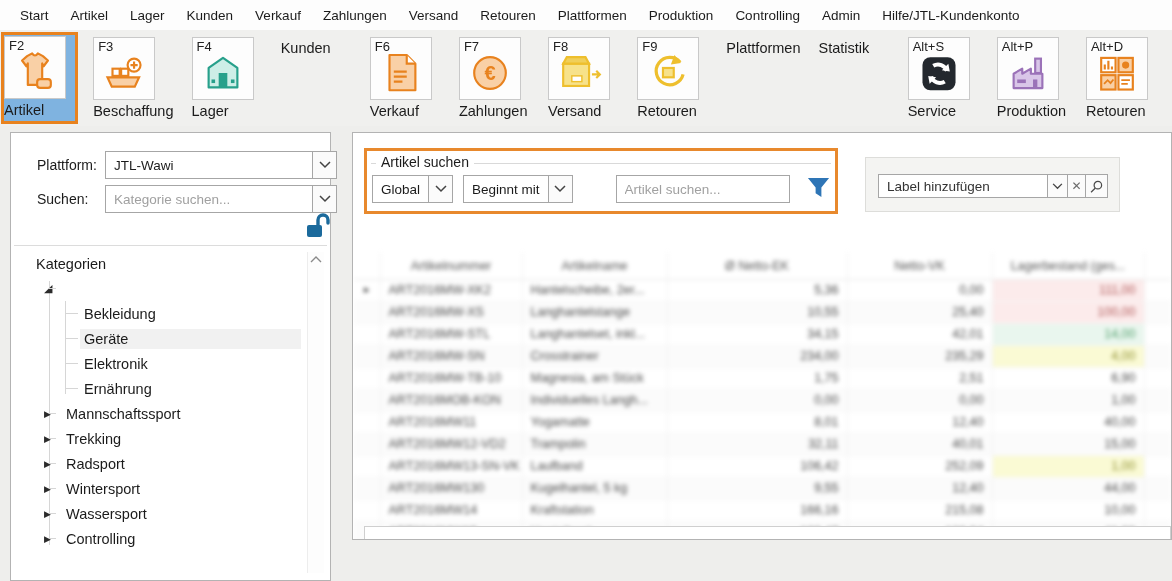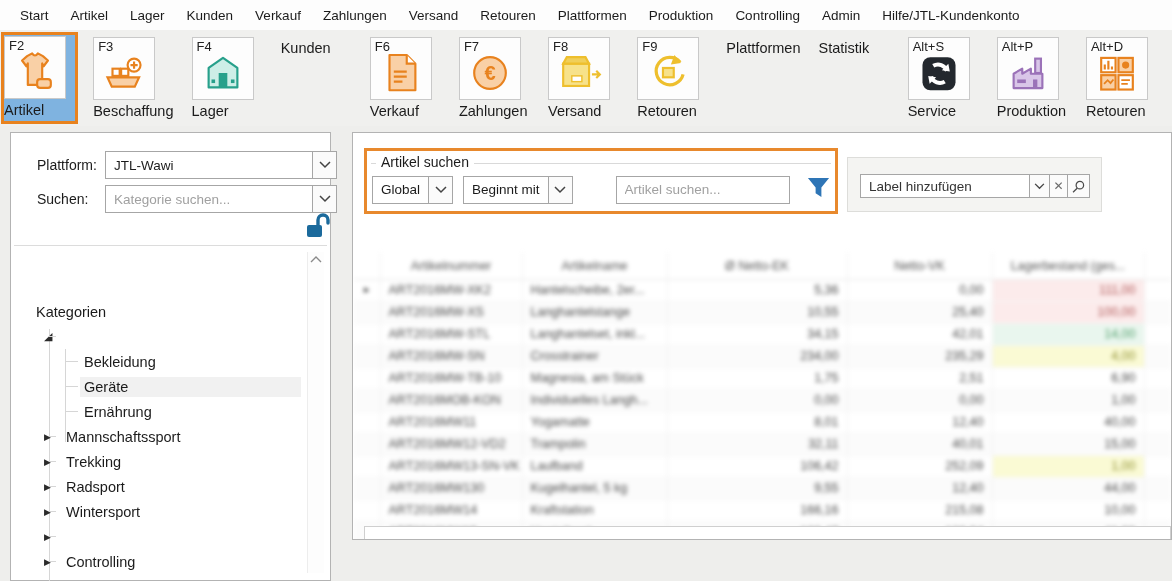--- a/index.html
+++ b/index.html
@@ -42,43 +42,43 @@
                 display:flex; align-items:center; justify-content:center; font-size:12px; color:#6a6a6a; }
   input.txt { border:1px solid #a6a6a6; height:28px; padding:0 8px; font-family:"Liberation Sans",sans-serif;
               font-size:13.5px; color:#333; outline:none; }
   input.txt::placeholder { color:#a0a0a0; }
   #plat-combo { position:absolute; left:86px; top:0; width:232px; }
   #cat-combo  { position:absolute; left:86px; top:0; width:232px; }
   #cat-combo input { border:none; flex:1; height:26px; }
   #lock { position:absolute; left:294px; top:80px; }
   
   #treebox { position:absolute; left:3px; right:3px; top:112px; bottom:3px; border-top:1px solid #dcdcdc; }
-  #tree { position:absolute; left:4px; right:26px; top:5px;margin-top:48px; }
+  #tree { position:absolute; left:4px; right:26px; top:5px; }
   .trow { height:25px; display:flex; align-items:center; font-size:14.5px; position:relative; }
   .trow.d0 { padding-left:14px; } .trow.d1 { padding-left:26px; } .trow.d2 { padding-left:62px; }
   .exp { width:18px; color:#2b2b2b; flex:none; }
   .exp.collapsed { font-size:9px; } .exp.expanded { font-size:11px; }
   .tlabel { flex:1; padding:2px 4px; white-space:nowrap; overflow:hidden; }
   .tsel .tlabel { background:#f1f1f1; }
   .conn { position:absolute; border-color:#d6d6d6 !important; }
   #tscroll { position:absolute; right:3px; top:6px; bottom:4px; width:17px; background:#fdfdfd;
              border-left:1px solid #ededed; }
   #tscroll svg { display:block; margin:4px auto 0; }
   
   #groupbox { position:absolute; left:11px; top:15px; width:474px; height:66px;
               border:3px solid #e8892d; background:#fff; }
   #groupbox .gline { position:absolute; left:4px; right:4px; top:12px; border-top:1px solid #d9d9d9; }
   #groupbox .legend { position:absolute; top:3px; left:9px; background:#fff; padding:0 5px;
                       font-size:14px; z-index:2; }
   #groupbox .controls { position:absolute; top:24px; left:5px; right:5px; display:flex; gap:10px;
-                        align-items:center; }
+                        }
   #scope-combo { width:106px; } #mode-combo { width:112px; }
   #art-input { width:174px;margin-left:33px; }
   
-  #labelpanel { position:absolute; left:494px; top:24px; width:255px; height:55px;
+  #labelpanel { position:absolute; left:512px; top:24px; width:255px; height:55px;
                 background:#f4f4f2; border:1px solid #ddddda; }
   #label-combo { position:absolute; left:12px; top:16px; right:11px; height:24px; }
   #label-combo .val { font-size:13.5px; color:#333; }
   
   #gridwrap { position:absolute; left:1px; right:0; top:120px; height:317px; overflow:hidden;
               filter: blur(2.3px); }
   table { border-collapse:collapse; table-layout:fixed; width:903px; font-size:12.5px; color:#4a4a4a; }
   th { height:26px; font-weight:normal; color:#555; text-align:center; white-space:nowrap;
        overflow:hidden; border-right:1px solid #efefef; border-bottom:1px solid #e6e6e6; }
   td { height:22px; padding:0 8px; border-right:1px solid #f1f1f1; border-bottom:1px solid #f6f6f6;
@@ -286,20 +286,24 @@
         <div class="trow d2">
           <div class="conn" style="left: 47px; top: 12px; width: 13px; border-top: 1px solid;"></div>
           <span class="tlabel">Bekleidung</span>
         </div>
         <div class="trow d2 tsel">
           <div class="conn" style="left: 47px; top: 12px; width: 13px; border-top: 1px solid;"></div>
           <span class="tlabel">Geräte</span>
         </div>
         <div class="trow d2">
           <div class="conn" style="left: 47px; top: 12px; width: 13px; border-top: 1px solid;"></div>
+          <span class="tlabel">Elektronik</span>
+        </div>
+        <div class="trow d2">
+          <div class="conn" style="left: 47px; top: 12px; width: 13px; border-top: 1px solid;"></div>
           <span class="tlabel">Ernährung</span>
         </div>
         <div class="trow d1">
           <div class="conn" style="left: 31px; top: 12px; width: 7px; border-top: 1px solid;"></div>
           <span class="exp collapsed">▶</span>
           <span class="tlabel">Mannschaftssport</span>
         </div>
         <div class="trow d1">
           <div class="conn" style="left: 31px; top: 12px; width: 7px; border-top: 1px solid;"></div>
           <span class="exp collapsed">▶</span>
@@ -311,20 +315,21 @@
           <span class="tlabel">Radsport</span>
         </div>
         <div class="trow d1">
           <div class="conn" style="left: 31px; top: 12px; width: 7px; border-top: 1px solid;"></div>
           <span class="exp collapsed">▶</span>
           <span class="tlabel">Wintersport</span>
         </div>
         <div class="trow d1">
           <div class="conn" style="left: 31px; top: 12px; width: 7px; border-top: 1px solid;"></div>
           <span class="exp collapsed">▶</span>
+          <span class="tlabel">Wassersport</span>
         </div>
         <div class="trow d1">
           <div class="conn" style="left: 31px; top: 12px; width: 7px; border-top: 1px solid;"></div>
           <span class="exp collapsed">▶</span>
           <span class="tlabel">Controlling</span>
         </div>
       </div>
     <div id="tscroll">
       <svg width="12" height="7" viewBox="0 0 12 7">
           <path d="M1 6 L6 1 L11 6" stroke="#8a8a8a" fill="none" stroke-width="1.4"></path>

